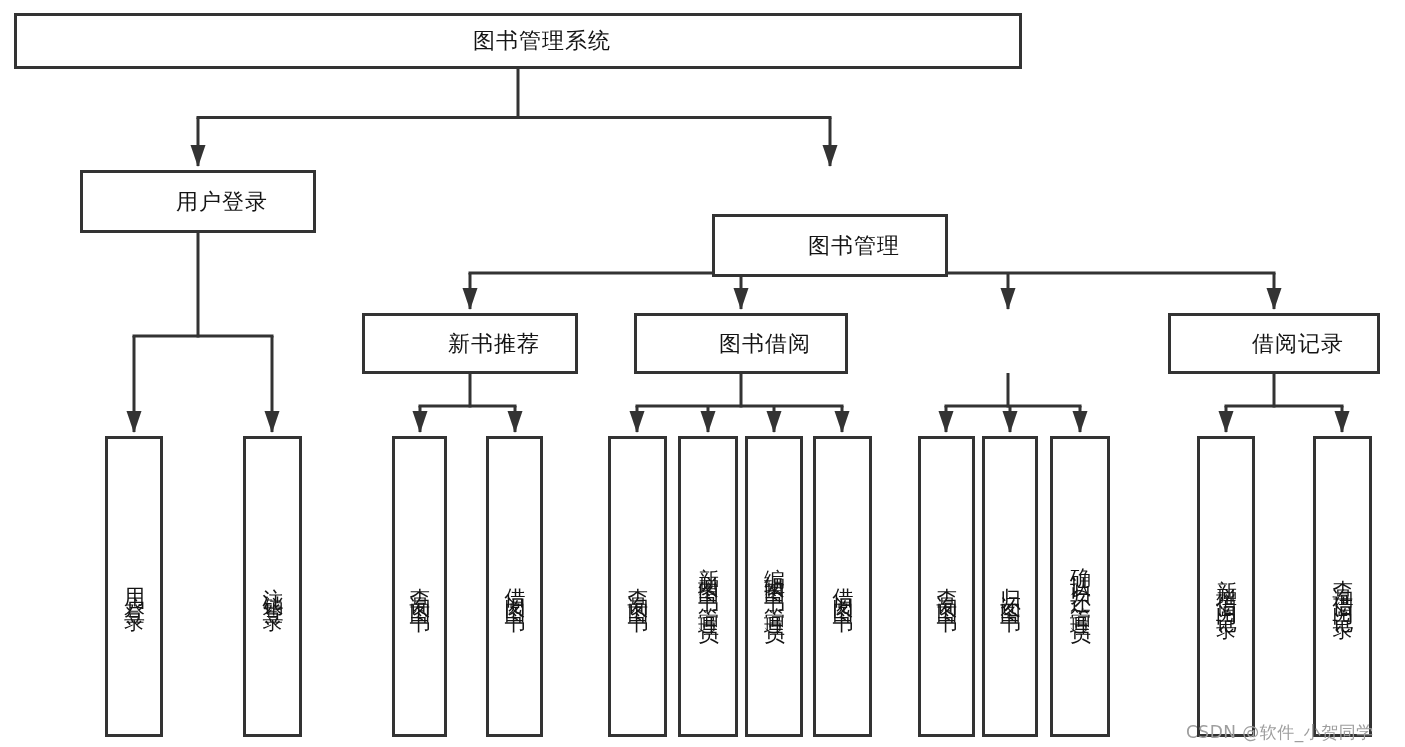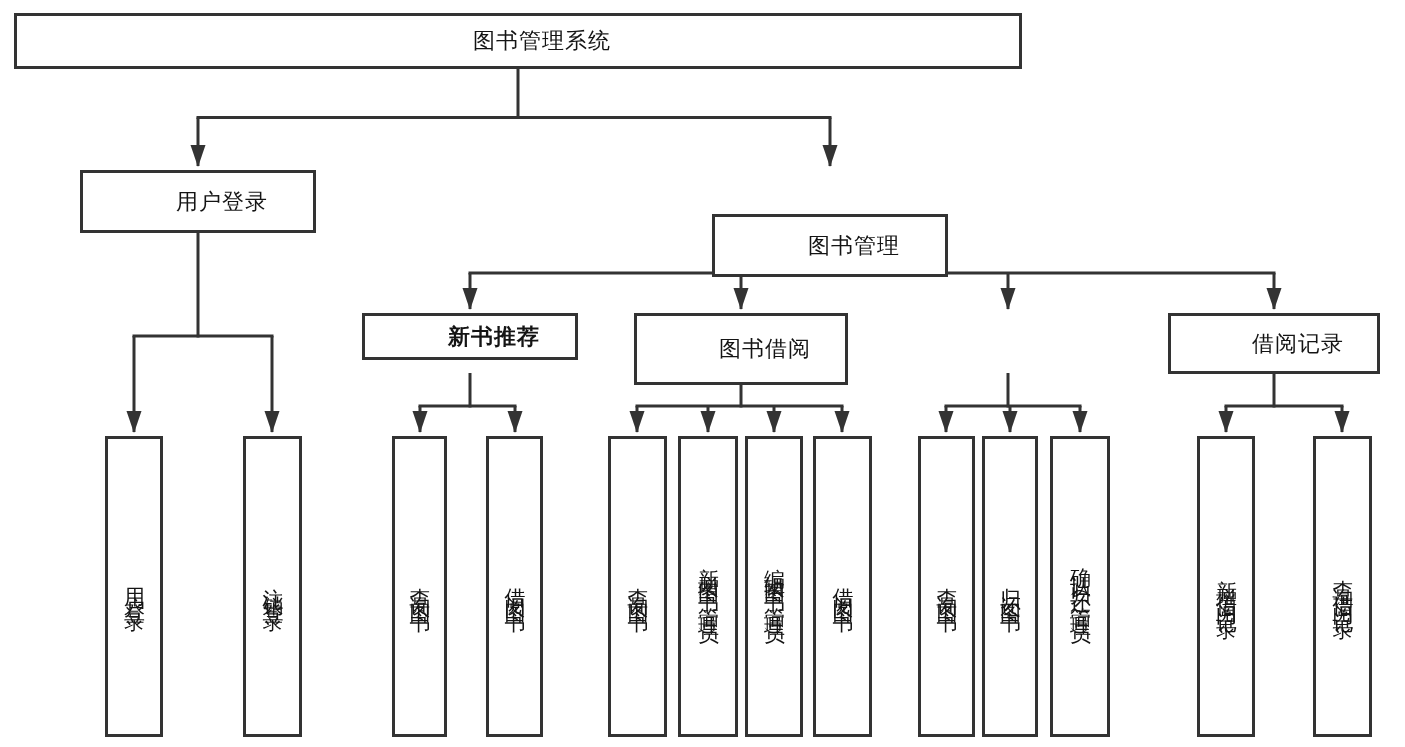--- a/index.html
+++ b/index.html
@@ -33,22 +33,22 @@
     font-size: 21px;
     writing-mode: vertical-rl;
     text-orientation: mixed;
     letter-spacing: 8px;
     line-height: 1;
   }
   
   .n-root          { left: 14px;   top: 13px;  width: 1008px; height: 56px; }
   .n-user-login    { left: 80px;   top: 170px; width: 236px;  height: 63px; }
   .n-book-mgmt     { left: 712px;  top: 170px; width: 236px;  height: 63px; margin-top: 44px; }
-  .n-new-book      { left: 362px;  top: 313px; width: 216px;  height: 47px; font-weight: bold; }
-  .n-book-borrow   { left: 634px;  top: 313px; width: 214px;  height: 72px; }
+  .n-new-book      { left: 362px;  top: 313px; width: 216px;  height: 61px; }
+  .n-book-borrow   { left: 634px;  top: 313px; width: 214px;  height: 61px; }
   .n-cur-borrow    { left: 902px;  top: 313px; width: 212px;  height: 61px; }
   .n-borrow-rec    { left: 1168px; top: 313px; width: 212px;  height: 61px; }
   
   .leaf { top: 436px; height: 301px; }
   .lf-user-login   { left: 105px;  width: 58px; }
   .lf-logout       { left: 243px;  width: 59px; }
   .lf-nb-query     { left: 392px;  width: 55px; }
   .lf-nb-borrow    { left: 486px;  width: 57px; }
   .lf-bb-query     { left: 608px;  width: 59px; }
   .lf-bb-add       { left: 678px;  width: 60px; }
@@ -148,13 +148,14 @@
   <div class="node v-node leaf lf-bb-edit">编辑图书（管理员）</div>
   <div class="node v-node leaf lf-bb-borrow">借阅图书</div>
 
   <div class="node v-node leaf lf-cb-query">查询图书</div>
   <div class="node v-node leaf lf-cb-return">归还图书</div>
   <div class="node v-node leaf lf-cb-confirm">确认归还（管理员）</div>
 
   <div class="node v-node leaf lf-br-add">新增借阅记录</div>
   <div class="node v-node leaf lf-br-query">查询借阅记录</div>
 
+  <div class="watermark">CSDN @软件_小贺同学</div>
 </div>
 
 </body></html>

